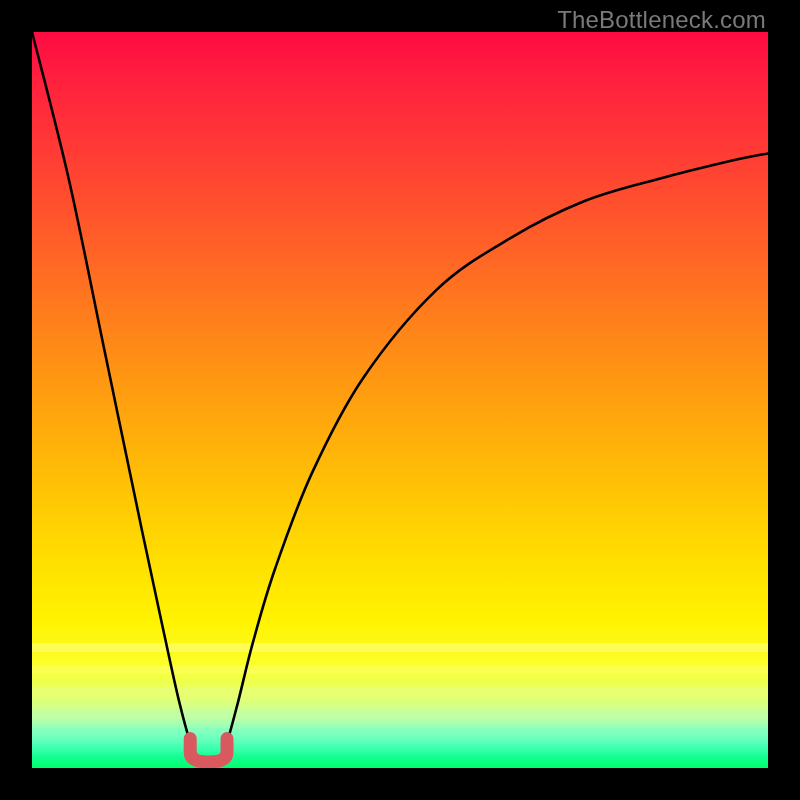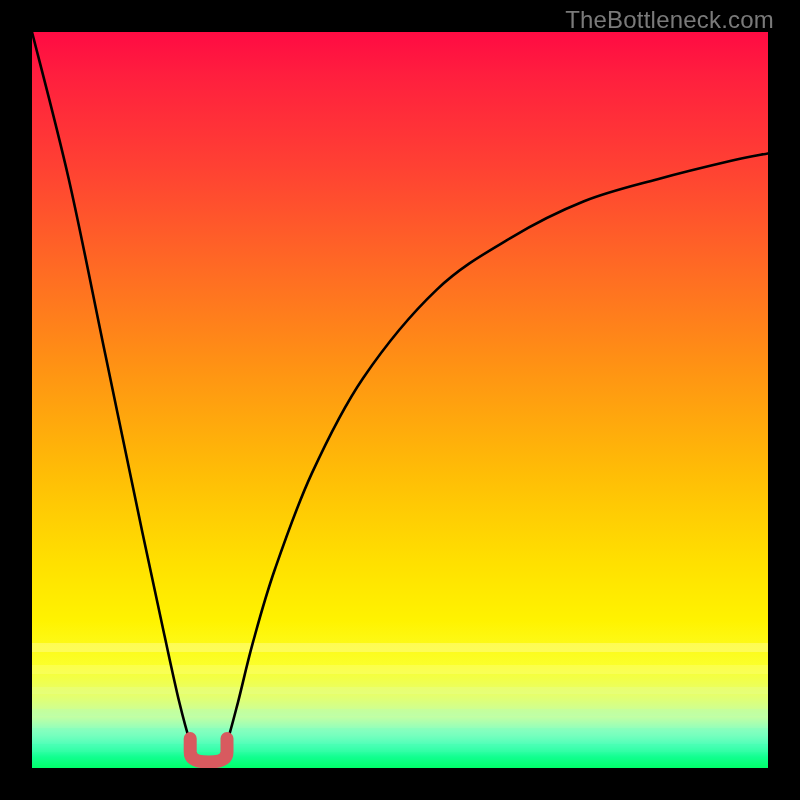--- a/index.html
+++ b/index.html
@@ -42,21 +42,21 @@
   }
   .banding {
     position: absolute;
     left: 0;
     width: 100%;
     pointer-events: none;
   }
   .attrib {
     position: absolute;
     top: 6px;
-    right: 26px;
+    right: 34px;
     color: #7a7a7a;
     font-size: 24px;
     letter-spacing: 0.2px;
     text-align: right;
   }
   svg.curve {
     position: absolute;
     inset: 0;
   }
 </style>

